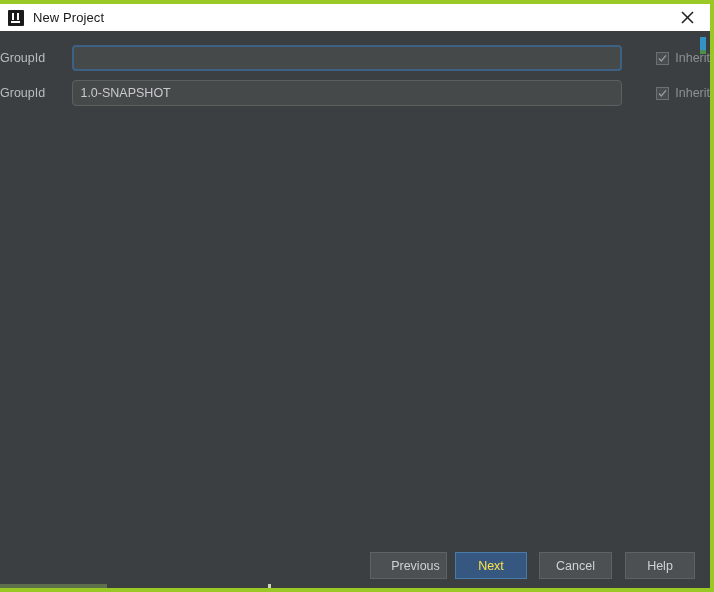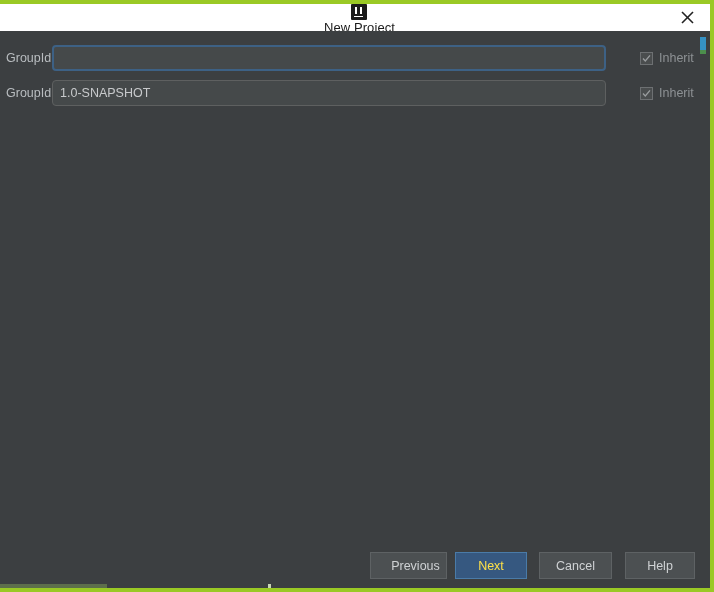--- a/index.html
+++ b/index.html
@@ -30,21 +30,20 @@
   .titlebar {
     position: absolute;
     top: 0;
     left: 0;
     width: 710px;
     height: 27px;
     background: #ffffff;
     display: flex;
     align-items: center;
     box-sizing: border-box;
-    flex-direction: column;
   }
   .app-icon {
     width: 16px;
     height: 16px;
     margin-left: 8px;
     background: #1b1b1b;
     position: relative;
     flex: 0 0 auto;
     border-radius: 1px;
   }
@@ -109,22 +108,22 @@
     left: 0;
     width: 710px;
   }
   .form-row {
     display: flex;
     align-items: center;
     height: 26px;
     margin-bottom: 9px;
   }
   .field-label {
-    width: 52px;
-    padding-left: 6px;
+    width: 73px;
+    padding-left: 0;
     box-sizing: border-box;
     font-size: 12.5px;
     color: #b9bdc0;
     white-space: nowrap;
   }
   .field-input {
     height: 26px;
     box-sizing: border-box;
     background: #45494a;
     border: 1px solid #5e6060;

